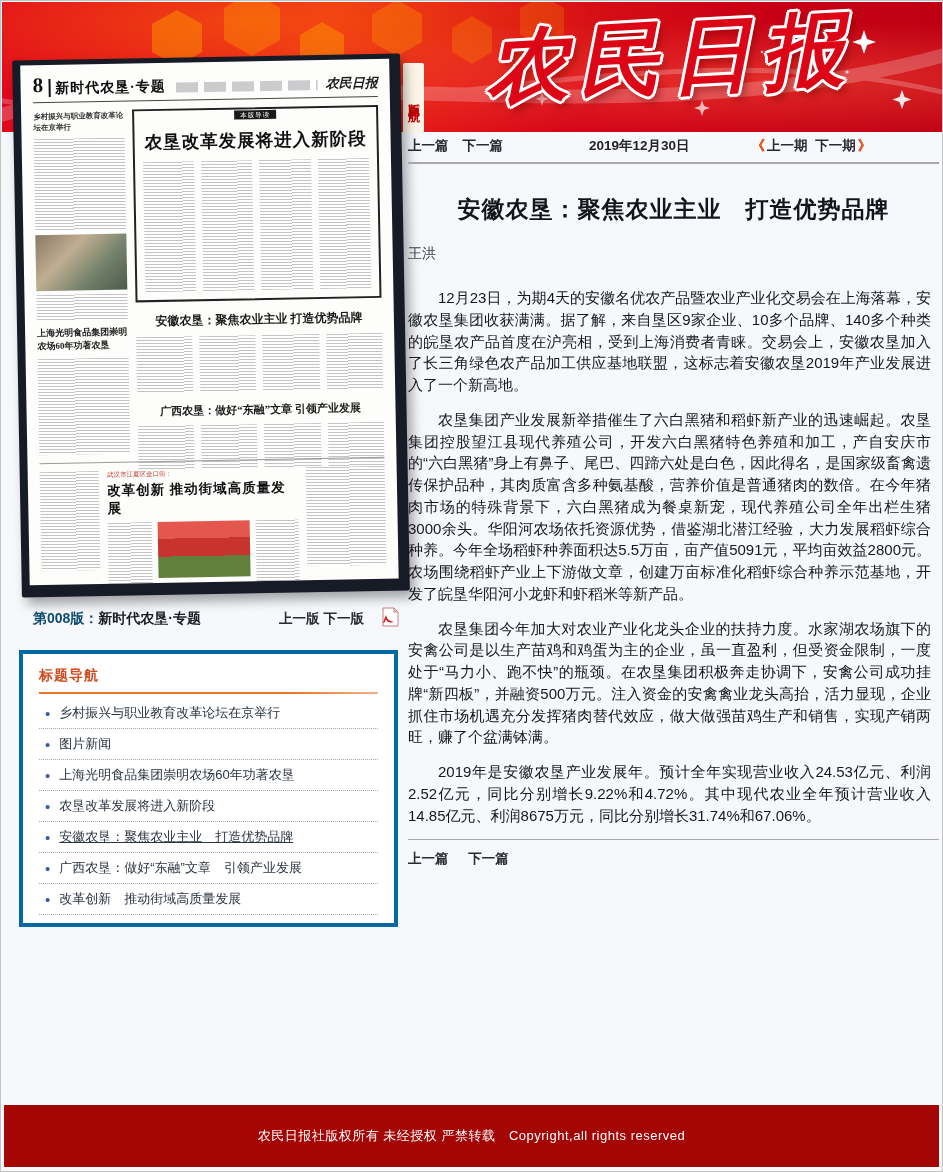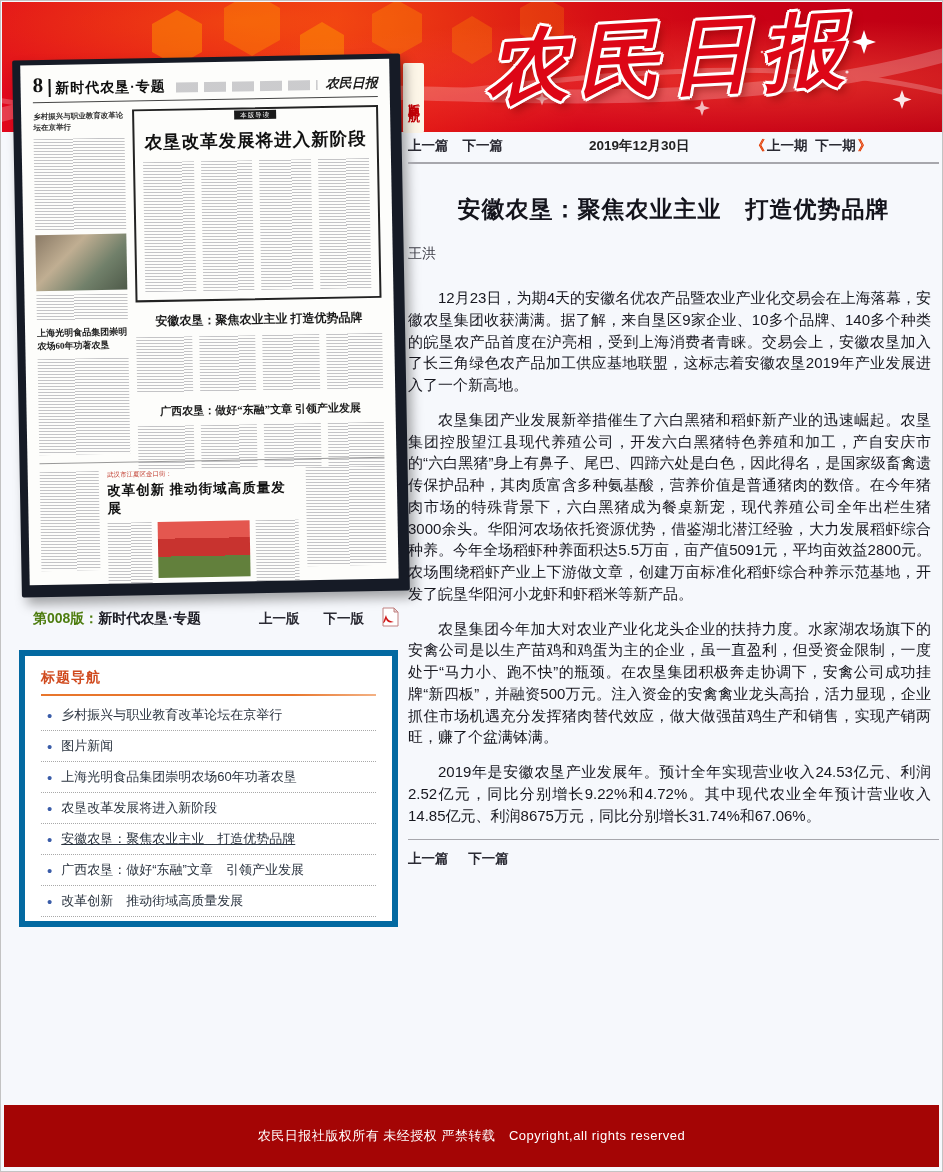--- a/index.html
+++ b/index.html
@@ -91,28 +91,28 @@
   .tp-kicker { font-size:6.5px; color:#c0392b; margin-bottom:2px; }
   .tp-h4 { font-family:"Liberation Serif",serif; font-weight:bold; font-size:13.5px; color:#111;
     letter-spacing:1px; margin-bottom:5px; }
   .tp-brow { display:flex; gap:6px; height:62px; }
   .tp-brow .ftext { flex:1; }
   .tp-photo2 { width:92px; height:56px;
     background:linear-gradient(180deg,#e4574f 0 30%,#c8332f 30% 62%,#62803c 62% 100%); }
 
   
   .pagerow { position:absolute; left:32px; top:606px; width:366px; display:flex; align-items:center; }
-  .pg-label { font-size:14px; font-weight:bold; color:#4d7c0f; }
+  .pg-label { font-size:14px; font-weight:bold; color:#0c4a6e; }
   .pg-title { font-size:14px; font-weight:bold; color:#1c1c24; }
-  .pg-links { margin-left:auto; font-size:13.5px; font-weight:bold; color:#2a2a33; display:flex; gap:24px; }
+  .pg-links { margin-left:auto; font-size:13.5px; font-weight:bold; color:#2a2a33; display:flex; gap:4px; }
   .pg-links .lnk { cursor:pointer; }
   .pdf { margin-left:18px; cursor:pointer; display:inline-block; }
 
   .navbox { position:absolute; left:18px; top:649px; width:379px; height:277px;
-    background:#fff; border:6px solid #0369a1; padding:13px 16px 0 16px; }
+    background:#fff; border:4px solid #0369a1; padding:13px 16px 0 16px; }
   .nb-title { font-size:14px; font-weight:bold; color:#d04a1e; letter-spacing:1px; }
   .nb-underline { height:2px; background:linear-gradient(90deg,#e8762c 0 75%,#f3b184); margin:7px 0 4px 0; }
   .nb-item { display:flex; align-items:center; height:31px; border-bottom:1px dotted #a9a9a9;
     font-size:13px; color:#2b3440; cursor:pointer; }
   .nb-bullet { color:#3a5ca8; font-size:15px; margin:0 9px 0 6px; }
   .nb-item.current .nb-label { text-decoration:underline; }
 
   
   .footer { position:absolute; left:3px; right:3px; top:1104px; height:62px; background:#a40505;
     color:#fff; font-size:13px; text-align:center; line-height:62px; letter-spacing:.5px; }

